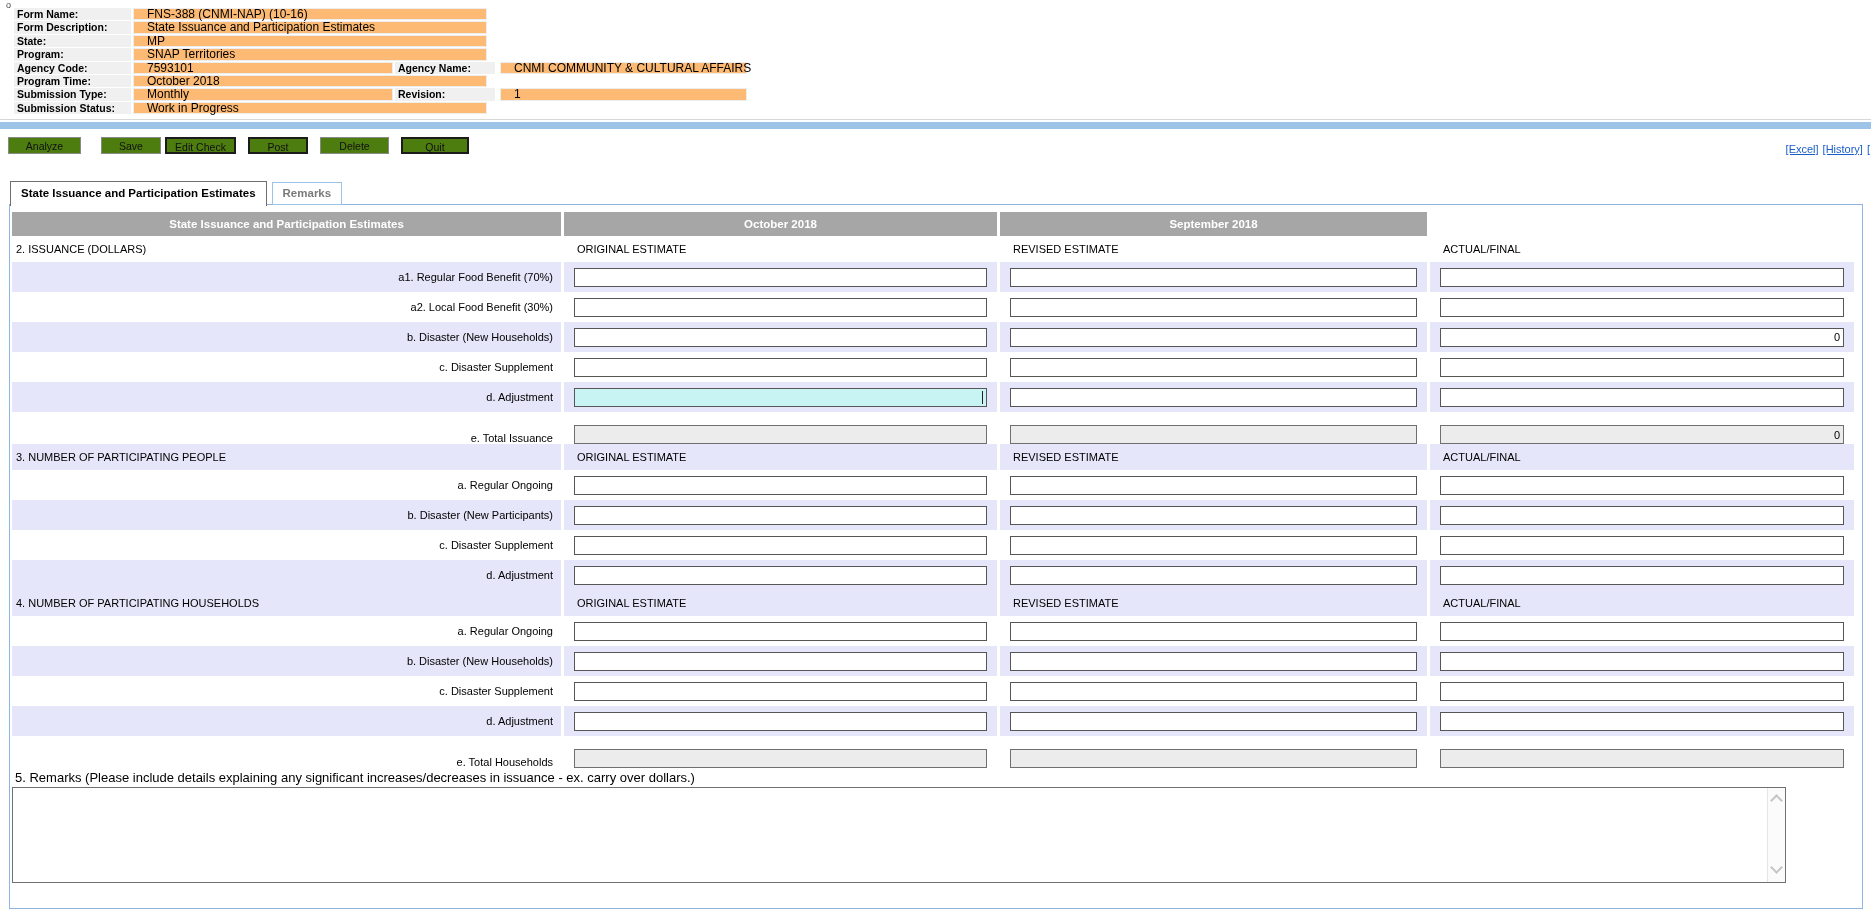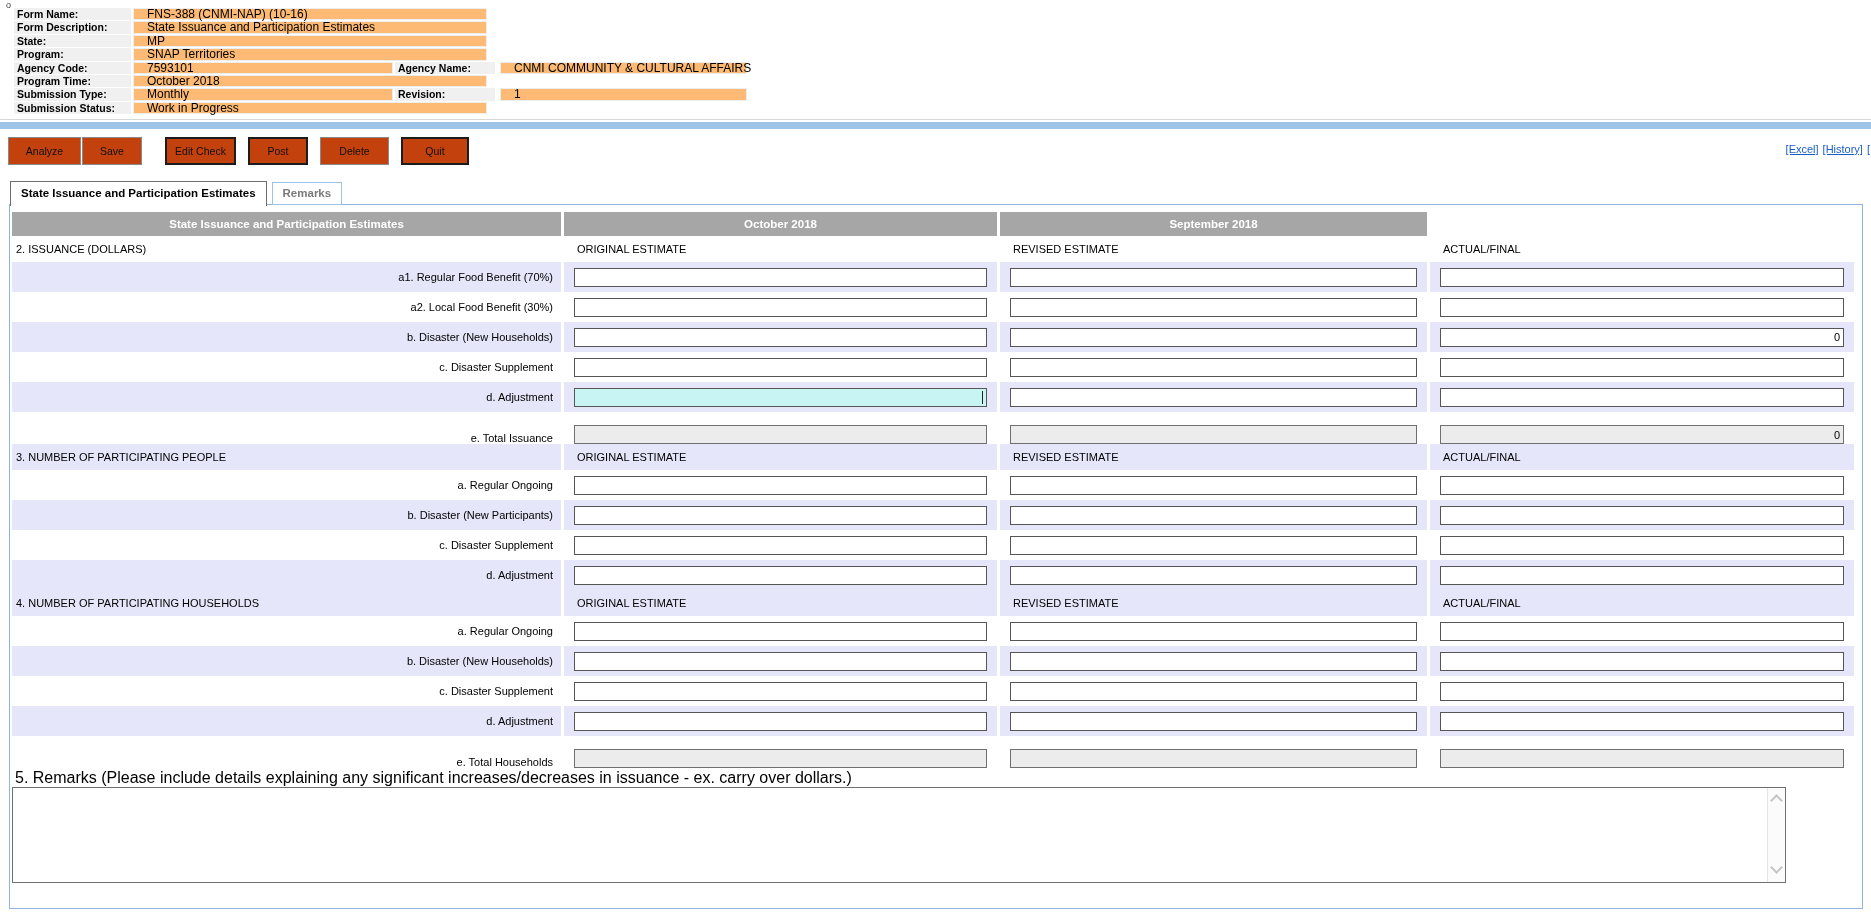--- a/index.html
+++ b/index.html
@@ -18,21 +18,21 @@
            border:1px solid #EDEDED;box-sizing:border-box;margin-left:2px;padding-left:13px;white-space:nowrap;}
   .f-value.narrow{width:260px;}
   .f-label2{margin-left:2px;width:100px;}
   .f-value2{width:247px;margin-left:5px;}
 
   .hdr-line{position:absolute;left:0;top:119px;width:1871px;height:1px;background:#D8D8D8;}
   .blue-bar{position:absolute;left:0;top:122px;width:1871px;height:7px;background:#9DC3E6;}
 
   
   #toolbar{position:absolute;left:0;top:0;}
-  .tbtn{position:absolute;top:137px;height:28px;background:#c2410c;border:1px solid #8A8A8A;
+  .tbtn{position:absolute;top:137px;height:17px;background:#4d7c0f;border:1px solid #8A8A8A;
         font-family:inherit;font-size:10.5px;color:#111;padding:0;line-height:16px;}
   .tbtn.emph{border:2px solid #1C1C1C;}
 
   #links{position:absolute;top:139px;right:1px;white-space:nowrap;}
   #links a{font-size:11px;color:#1A5DC8;text-decoration:underline;margin-left:4px;font-weight:normal;}
 
   
   #tabs{position:absolute;left:10px;top:181px;z-index:3;display:flex;gap:5px;align-items:flex-start;}
   .tab{padding:0 10px;font-size:11.5px;font-weight:bold;background:#fff;white-space:nowrap;}
   .tab.active{height:24px;line-height:23px;border:1px solid #6E6E6E;border-bottom:none;color:#000;}
@@ -61,21 +61,21 @@
   .rlabel{justify-content:flex-end;padding-right:8px;font-size:11px;}
   .shade .cell{background:#E6E6FA;}
 
   .inpwrap{flex:1;display:flex;position:relative;margin:0 10px;}
   .inp{flex:1;height:19px;border:1px solid #565656;background:#fff;font-family:inherit;
        font-size:11px;text-align:right;padding:0 3px;box-sizing:border-box;outline:none;}
   .inp.total{background:#ECECEC;border-color:#6F6F6F;}
   .inp.focused{background:#C8F4F4;}
   .caret{position:absolute;right:4px;top:3px;width:1px;height:13px;background:#222;}
 
-  #remarks-label{margin-left:2px;height:19px;line-height:19px;font-size:16px;padding-left:3px;}
+  #remarks-label{margin-left:2px;height:19px;line-height:19px;font-size:13px;padding-left:3px;}
 
   #remarks-box{position:relative;margin-left:2px;width:1774px;height:96px;
                border:1px solid #707070;box-sizing:border-box;background:#fff;}
   #remarks-text{position:absolute;left:0;top:0;right:17px;bottom:0;font-size:11px;padding:2px;}
   #remarks-scrollbar{position:absolute;right:0;top:0;bottom:0;width:17px;background:#FBFBFB;
                      border-left:1px solid #E6E6E6;}
   .chev{width:7px;height:7px;border-left:2px solid #C4C4C4;border-top:2px solid #C4C4C4;margin:0 auto;}
   .chev.up{transform:rotate(45deg);margin-top:8px;}
   .chev.down{transform:rotate(225deg);position:absolute;bottom:10px;left:4px;}
 </style>
@@ -121,21 +121,21 @@
       <div class="f-label">Submission Status:</div>
       <div class="f-value">Work in Progress</div>
     </div>
   </div>
 
 <div class="hdr-line"></div>
 <div class="blue-bar"></div>
 
 <div id="toolbar">
     <button class="tbtn" style="left: 8px; width: 73px;">Analyze</button>
-    <button class="tbtn" style="left: 82px; width: 60px;">Save</button>
+    <button class="tbtn" style="left: 101px; width: 60px;">Save</button>
     <button class="tbtn emph" style="left: 165px; width: 71px;">Edit Check</button>
     <button class="tbtn emph" style="left: 248px; width: 60px;">Post</button>
     <button class="tbtn" style="left: 320px; width: 69px;">Delete</button>
     <button class="tbtn emph" style="left: 401px; width: 68px;">Quit</button>
   </div>
 
 <div id="links"><a class="toplink" href="#">[Excel]</a><a class="toplink" href="#">[History]</a><a class="toplink" href="#">[</a></div>
 
 <div id="tabs">
   <div class="tab active">State Issuance and Participation Estimates</div>

